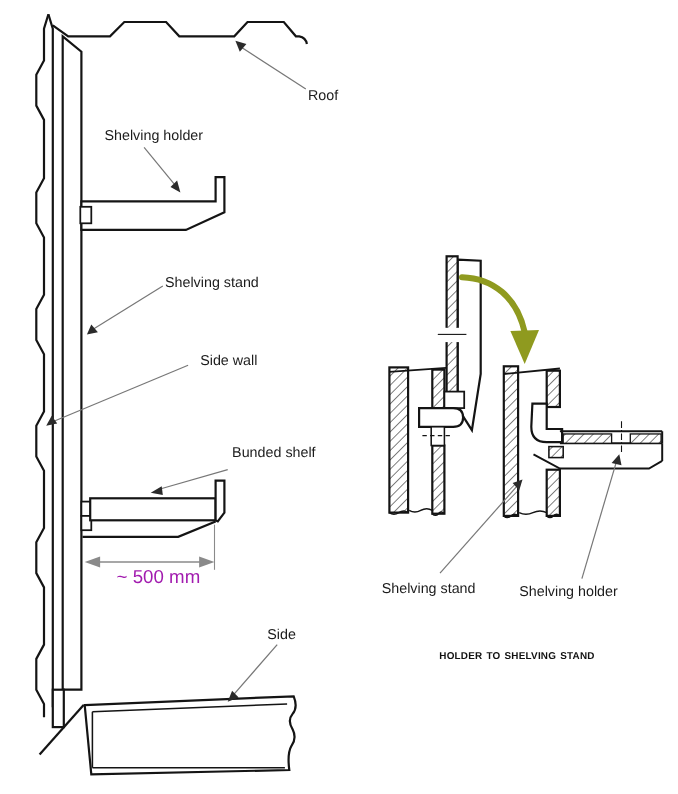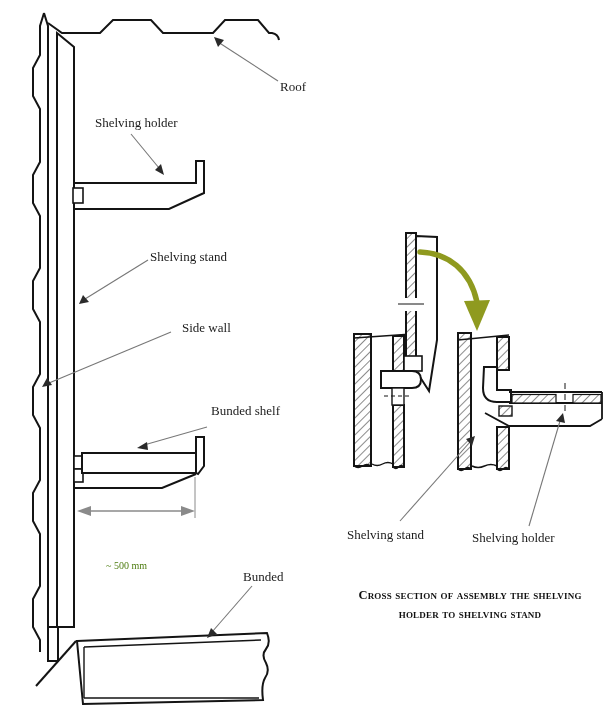--- a/index.html
+++ b/index.html
@@ -1,20 +1,20 @@
 <!DOCTYPE html>
 <html><head>
 <meta charset="utf-8">
 <style>
   html,body{margin:0;padding:0;background:#fff;}
   #page{position:relative;width:616px;height:722px;background:#ffffff;overflow:hidden;
-        font-family:Liberation Serif, serif;}
+        font-family:Liberation Sans, sans-serif;}
   #drawing{position:absolute;left:0;top:0;}
   .lbl{position:absolute;white-space:nowrap;color:#1c1c1c;font-size:13px;line-height:1.1;}
-  .lbl.dim{font-size:10px;color:#4d7c0f;margin-top:44px;}
+  .lbl.dim{font-size:17px;color:#a21caf;}
   .caption{position:absolute;left:340px;top:586px;width:260px;text-align:center;
            font-weight:bold;font-variant:small-caps;font-size:12.5px;line-height:1.5;
            letter-spacing:.2px;color:#111;}
 </style>
 </head>
 <body>
 
 <div id="page">
 
   <svg id="drawing" width="616" height="722" viewBox="0 0 616 722">
@@ -150,23 +150,22 @@
       </g>
     </g>
   </svg>
 
   <div class="lbl" style="left:280px;top:80px">Roof</div>
   <div class="lbl" style="left:95px;top:116px">Shelving holder</div>
   <div class="lbl" style="left:150px;top:250px">Shelving stand</div>
   <div class="lbl" style="left:182px;top:321px">Side wall</div>
   <div class="lbl" style="left:211px;top:404px">Bunded shelf</div>
   <div class="lbl dim" style="left:106px;top:516px">~ 500 mm</div>
-  <div class="lbl" style="left:243px;top:570px">Bunded</div>
+  <div class="lbl" style="left:243px;top:570px">Side</div>
 
   <div class="lbl" style="left:347px;top:528px">Shelving stand</div>
   <div class="lbl" style="left:472px;top:531px">Shelving holder</div>
 
   <div class="caption">
-    <div>Cross section of assembly the shelving</div>
     <div>holder to shelving stand</div>
   </div>
 
 </div>
 
 </body></html>

